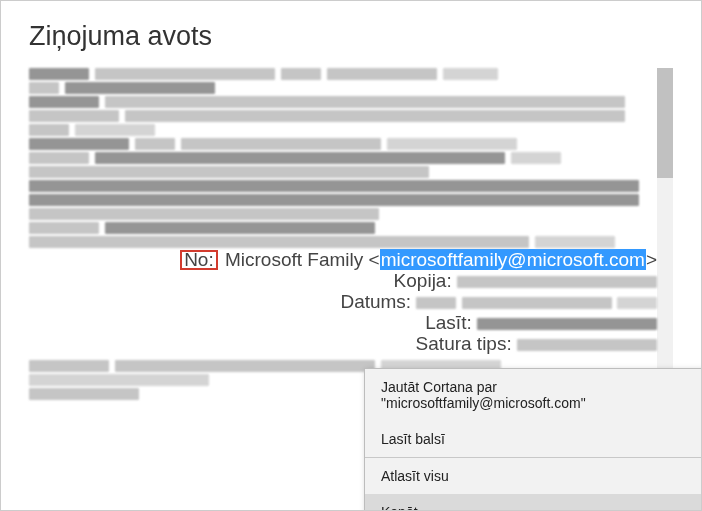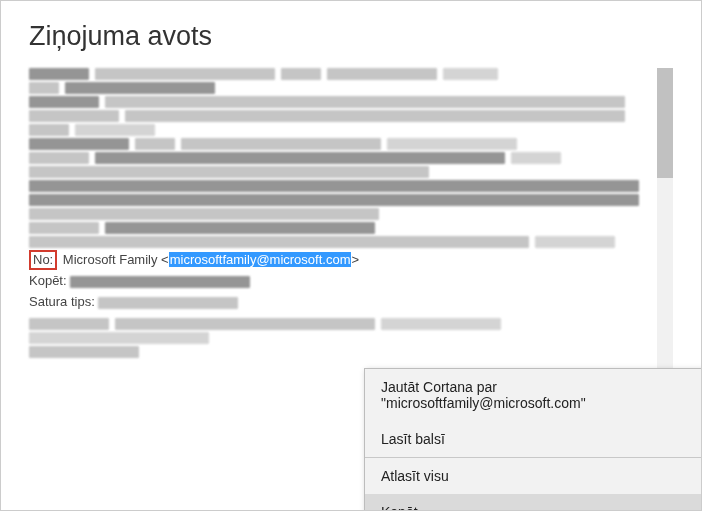--- a/index.html
+++ b/index.html
@@ -1,20 +1,20 @@
 <!DOCTYPE html>
 <html><head>
 <meta charset="utf-8">
 <style>
   html,body{margin:0;padding:0;font-family:"Segoe UI",Arial,sans-serif;background:#fff;}
   body{width:702px;height:511px;overflow:hidden;box-sizing:border-box;border:1px solid #ccc;}
   .window{padding:20px 28px 0 28px;}
   .title{font-size:27px;font-weight:400;color:#333;margin-bottom:16px;}
   .content-wrap{position:relative;height:430px;}
-  .source{font-size:13px;line-height:20px;color:#444;position:relative;padding-right:16px;}
+  .source{font-size:19px;line-height:20px;color:#444;position:relative;padding-right:16px;text-align:right;}
   .blur-block{display:flex;flex-wrap:wrap;gap:4px 6px;margin-bottom:2px;}
   .blur{display:inline-block;height:12px;background:#bfbfbf;border-radius:1px;filter:blur(1.2px);opacity:.9;}
   .blur.dk{background:#8a8a8a;}
   .blur.lt{background:#d0d0d0;}
   .row{white-space:nowrap;margin-bottom:1px;}
   .label{color:#444;}
   .from-label{border:2px solid #d23b2e;padding:0 2px;margin-right:2px;display:inline-block;line-height:16px;}
   .selected{background:#3399ff;color:#fff;padding:0 1px;}
   .scrollbar{position:absolute;right:0;top:0;width:16px;height:100%;background:#f1f1f1;}
   .thumb{position:absolute;top:0;right:0;width:16px;height:110px;background:#c1c1c1;}
@@ -92,24 +92,34 @@
           <span class="blur lt" style="width:80px"></span>
         </div>
 
       <div class="row">
         <span class="from-label"><span>No:</span></span>
         <span>Microsoft Family</span>
         <span> &lt;</span><span class="selected">microsoftfamily@microsoft.com</span><span>&gt;</span>
       </div>
 
 
-
+      <div class="row">
+        <span class="label">Kopija:</span>
+        <span class="blur" style="width:200px;vertical-align:middle"></span>
+      </div>
 
       <div class="row">
-        <span class="label">Kopēt:</span>
+        <span class="label">Datums:</span>
+        <span class="blur" style="width:40px;vertical-align:middle"></span>
+        <span class="blur" style="width:150px;vertical-align:middle"></span>
+        <span class="blur lt" style="width:40px;vertical-align:middle"></span>
+      </div>
+
+      <div class="row">
+        <span class="label">Lasīt:</span>
         <span class="blur dk" style="width:180px;vertical-align:middle"></span>
       </div>
 
       <div class="row">
         <span class="label">Satura tips:</span>
         <span class="blur" style="width:140px;vertical-align:middle"></span>
       </div>
 
       <div class="blur-block" style="margin-top:6px">
           <span class="blur" style="width:80px"></span>

